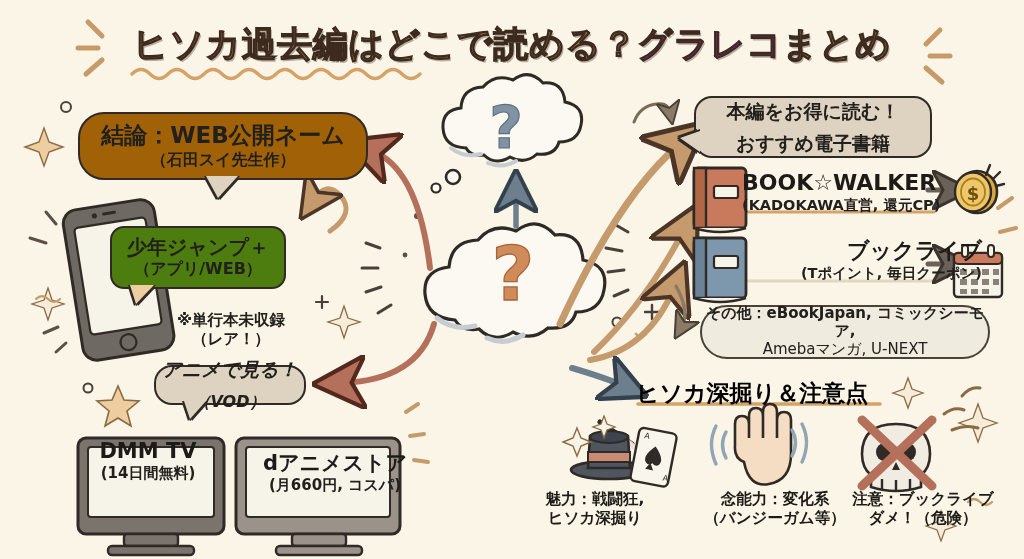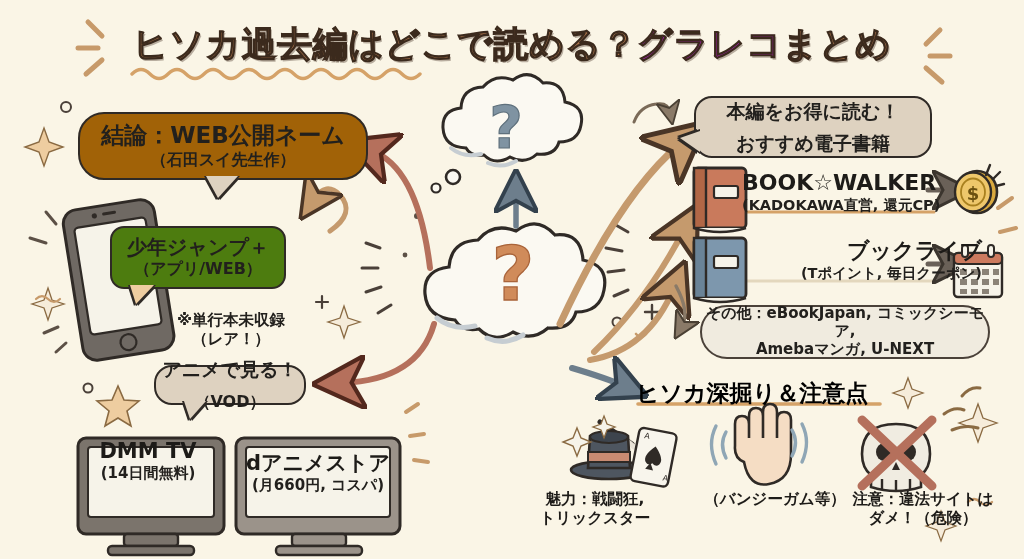--- a/index.html
+++ b/index.html
@@ -80,20 +80,21 @@
   #note-jump {
     position: absolute; left: 156px; top: 294px; width: 150px;
     text-align: center; font-size: 15.5px; font-weight: 600;
     color: #22201d; line-height: 1.25; margin-top: 17px;
   }
 
   #box-anime {
     left: 154px; top: 365px; width: 152px; height: 40px;
     background: #ded2c0;
     border-radius: 18px;
+    font-style: italic;
   }
   #box-anime .l1 { font-size: 19px; }
   #box-anime .l2 { font-size: 16px; margin-top: 13px; text-align: center; }
   #box-anime .tail {
     position: absolute; left: 28px; bottom: -16px;
     width: 0; height: 0;
     border-left: 6px solid transparent;
     border-right: 16px solid transparent;
     border-top: 18px solid #ded2c0;
     filter: drop-shadow(0 2.4px 0 #2f2a26) drop-shadow(-2px 0 0 #2f2a26) drop-shadow(2px 0 0 #2f2a26);
@@ -115,21 +116,21 @@
     filter: drop-shadow(-2.4px 0 0 #2f2a26) drop-shadow(0 -2px 0 #2f2a26) drop-shadow(0 2px 0 #2f2a26);
   }
 
   #box-other {
     left: 700px; top: 305px; width: 290px; height: 54px;
     background: #f0ebdf;
     border: 2.2px solid #4a4139;
     border-radius: 27px;
   }
   #box-other .l1 { font-size: 15px; font-weight: 600; }
-  #box-other .l2 { font-size: 15px; font-weight: 700; margin-top: 1px; }
+  #box-other .l2 { font-size: 15px; font-weight: 400; margin-top: 1px; }
 
   
   .svc { position: absolute; }
   .svc .name { font-size: 22px; font-weight: 700; color: #1d1b18; line-height: 1; white-space: nowrap; }
   .svc .sub  { font-size: 14.5px; font-weight: 600; color: #22201d; line-height: 1.1; margin-top: 4px; white-space: nowrap; }
   #svc-bw { left: 742px; top: 172px; }
   #svc-bl { left: 742px; top: 240px; text-align: right; width: 196px; margin-left: 44px; }
 
   
   #sec-heading {
@@ -145,21 +146,21 @@
   }
   #fact-1 { left: 520px; top: 490px; }
   #fact-2 { left: 700px; top: 490px; }
   #fact-3 { left: 848px; top: 490px; }
 
   
   .tv-label { position: absolute; text-align: center; }
   .tv-label .t1 { font-size: 21px; font-weight: 700; color: #1d1b18; line-height: 1.05; white-space: nowrap; }
   .tv-label .t2 { font-size: 15px; font-weight: 600; color: #22201d; line-height: 1.1; margin-top: 3px; white-space: nowrap; }
   #tv1-label { left: 86px; top: 440px; width: 124px; }
-  #tv2-label { left: 245px; top: 452px; width: 146px; }
+  #tv2-label { left: 262px; top: 452px; width: 146px; }
 </style>
 </head>
 <body>
 
 <div id="stage">
 
   <svg id="deco" viewBox="0 0 1024 559">
     <defs>
       <marker id="mk-tan" markerWidth="9" markerHeight="9" refX="4" refY="4.5" orient="auto">
         <path d="M0,0 L9,4.5 L0,9 L2.4,4.5 Z" fill="#c59a6d" stroke="#4a3526" stroke-width="0.7"></path>
@@ -440,23 +441,24 @@
 
   <div class="bubble" id="box-other">
     <div class="l1">その他：eBookJapan, コミックシーモア,</div>
     <div class="l2">Amebaマンガ, U-NEXT</div>
   </div>
 
   <div id="sec-heading">ヒソカ深掘り＆注意点</div>
 
   <div class="fact" id="fact-1">
     <div>魅力：戦闘狂,</div>
-    <div>トリックスター</div>
+    <div>ヒソカ深掘り</div>
   </div>
   <div class="fact" id="fact-2">
+    <div>念能力：変化系</div>
     <div>（バンジーガム等）</div>
   </div>
   <div class="fact" id="fact-3">
-    <div>注意：違法サイトは</div>
+    <div>注意：ブックライブ</div>
     <div>ダメ！（危険）</div>
   </div>
 
 </div>
 
 </body></html>

